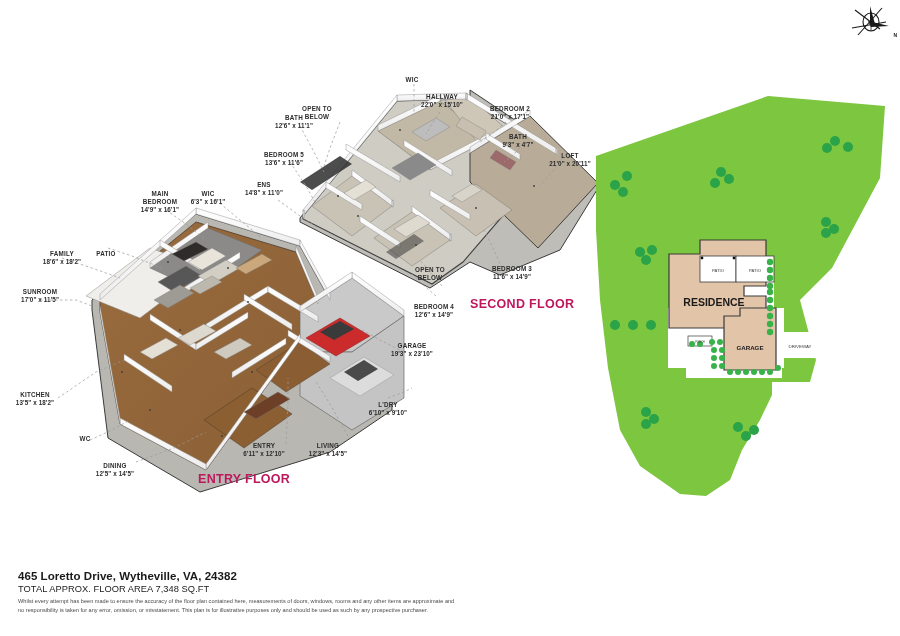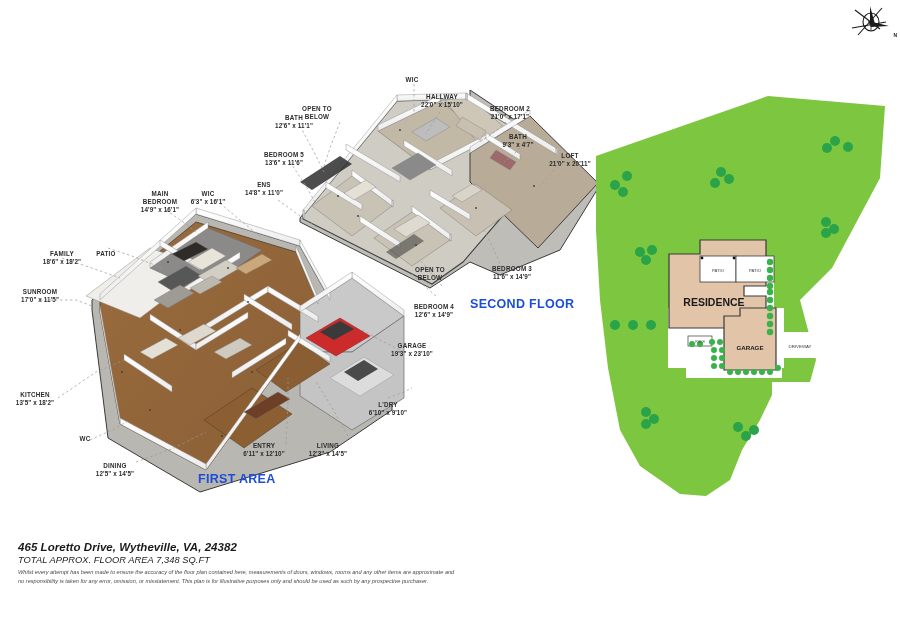--- a/index.html
+++ b/index.html
@@ -37,31 +37,30 @@
     font-weight: 600;
     letter-spacing: 0.1px;
   }
   .lbl.ctr { transform: translateX(-50%); }
 
   .floor-title {
     position: absolute;
     font-size: 12.5px;
     font-weight: bold;
     letter-spacing: 0.3px;
-    color: #1d4ed8;
+    color: #be185d;
     white-space: nowrap;
   }
 
   
   #footer {
     position: absolute;
     left: 18px;
-    top: 541px;
+    top: 570px;
     width: 520px;
-    font-style: italic;
   }
   #addr {
     font-size: 11.5px;
     font-weight: bold;
     letter-spacing: 0.05px;
     color: #1a1a1a;
     margin: 0 0 2px 0;
   }
   #area {
     font-size: 9.3px;
@@ -480,21 +479,21 @@
     <span class="dim">11'6" x 14'9"</span>
   </div>
   <div class="lbl ctr" style="left:453px; top:266px; width:46px; white-space:normal;">
     <span style="display:block; margin-left:-23px; width:46px;">OPEN TO BELOW</span>
   </div>
   <div class="lbl ctr" style="left:434px; top:303px;">
     <span>BEDROOM 4</span>
     <span class="dim">12'6" x 14'9"</span>
   </div>
 
-  <div class="floor-title" style="left:198px; top:472px;">FIRST AREA</div>
+  <div class="floor-title" style="left:198px; top:472px;">ENTRY FLOOR</div>
   <div class="floor-title" style="left:470px; top:297px;">SECOND FLOOR</div>
 
   <div id="footer">
     <p id="addr">465 Loretto Drive, Wytheville, VA, 24382</p>
     <p id="area">TOTAL APPROX. FLOOR AREA 7,348 SQ.FT</p>
     <p id="disclaimer">Whilst every attempt has been made to ensure the accuracy of the floor plan contained here, measurements of doors, windows, rooms and any other items are approximate and no responsibility is taken for any error, omission, or misstatement. This plan is for illustrative purposes only and should be used as such by any prospective purchaser.</p>
   </div>
 
 </div>
 

